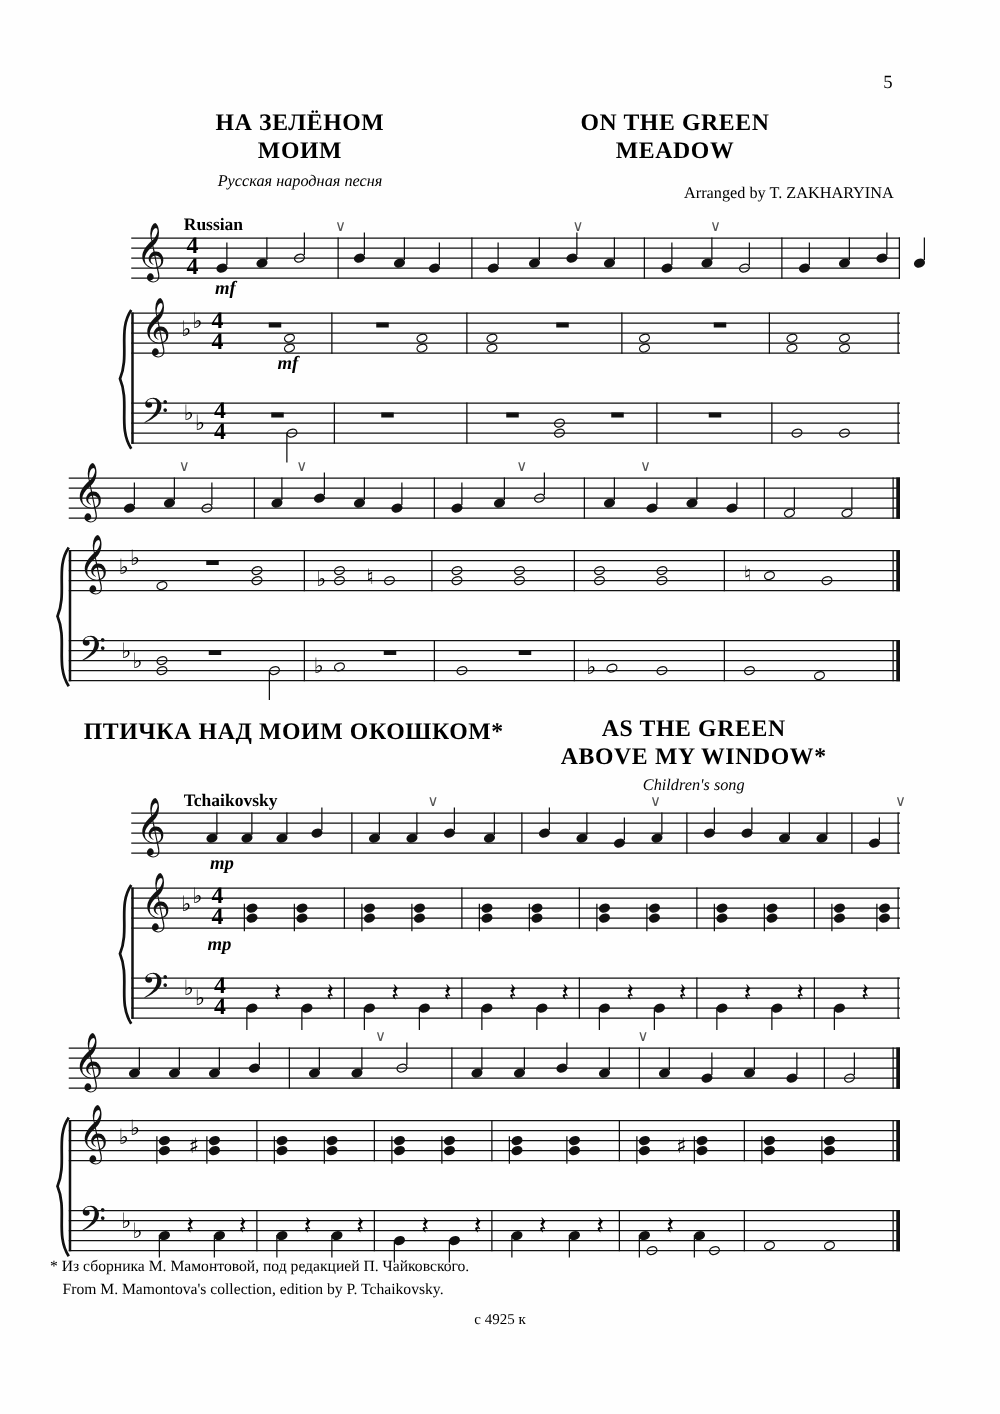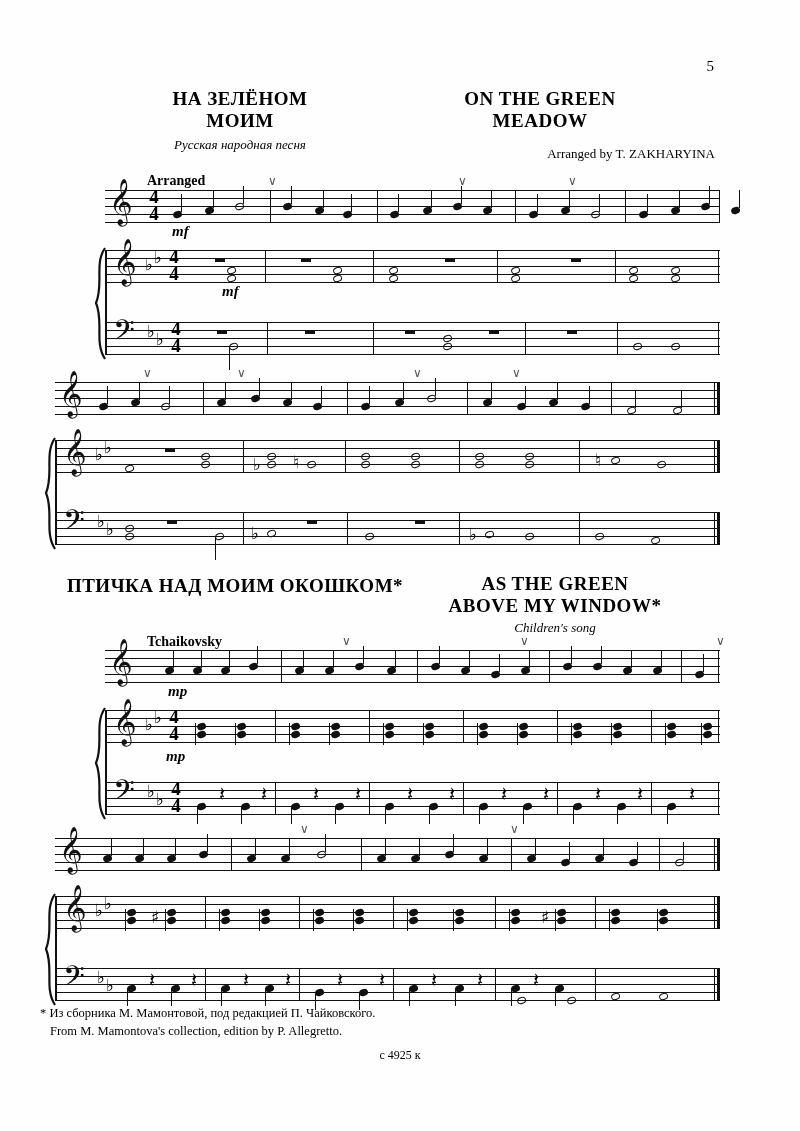--- a/index.html
+++ b/index.html
@@ -180,21 +180,21 @@
     <div class="title-ru">НА ЗЕЛЁНОМ МОИМ</div>
     <div class="subtitle-ru" style="margin-top:5px;">Русская народная песня</div>
   </div>
   <div class="abs" style="left:425px; top:88px; width:230px;">
     <div class="title-en">ON THE GREEN MEADOW</div>
   </div>
   <div class="abs" style="left:370px; top:144px; width:345px;">
     <div class="credit-en" style="margin-top:2px;">Arranged by T. ZAKHARYINA</div>
   </div>
 
-  <div class="tempo abs" style="left:147px; top:173px;">Arranged</div>
+  <div class="tempo abs" style="left:147px; top:173px;">Russian</div>
 
   <div class="system" style="left:0; top:0;">
 
     <div class="staff" style="left:105px; top:190px; width:615px; height:33px;">
       <div class="line" style="top:0px;"></div>
       <div class="line" style="top:8px;"></div>
       <div class="line" style="top:16px;"></div>
       <div class="line" style="top:24px;"></div>
       <div class="line" style="top:32px;"></div>
 
@@ -832,18 +832,18 @@
       <div class="nh hollow" style="left:512px; top:29px;"></div>
       <div class="nh hollow" style="left:556px; top:25px;"></div>
       <div class="nh hollow" style="left:604px; top:25px;"></div>
       <div class="barline" style="left:659px; top:0; height:33px;"></div>
       <div class="barline thick" style="left:662px; top:0; height:33px;"></div>
     </div>
   </div>
 
   <div class="abs" style="left:40px; top:1004px; width:470px;">
     <div class="footnote">* Из сборника М. Мамонтовой, под редакцией П. Чайковского.</div>
-    <div class="footnote" style="margin-left:10px;">From M. Mamontova's collection, edition by P. Allegretto.</div>
+    <div class="footnote" style="margin-left:10px;">From M. Mamontova's collection, edition by P. Tchaikovsky.</div>
   </div>
 
   <div class="plate abs" style="left:0; top:1048px; width:800px;">с 4925 к</div>
 
 </div>
 
 </body></html>

